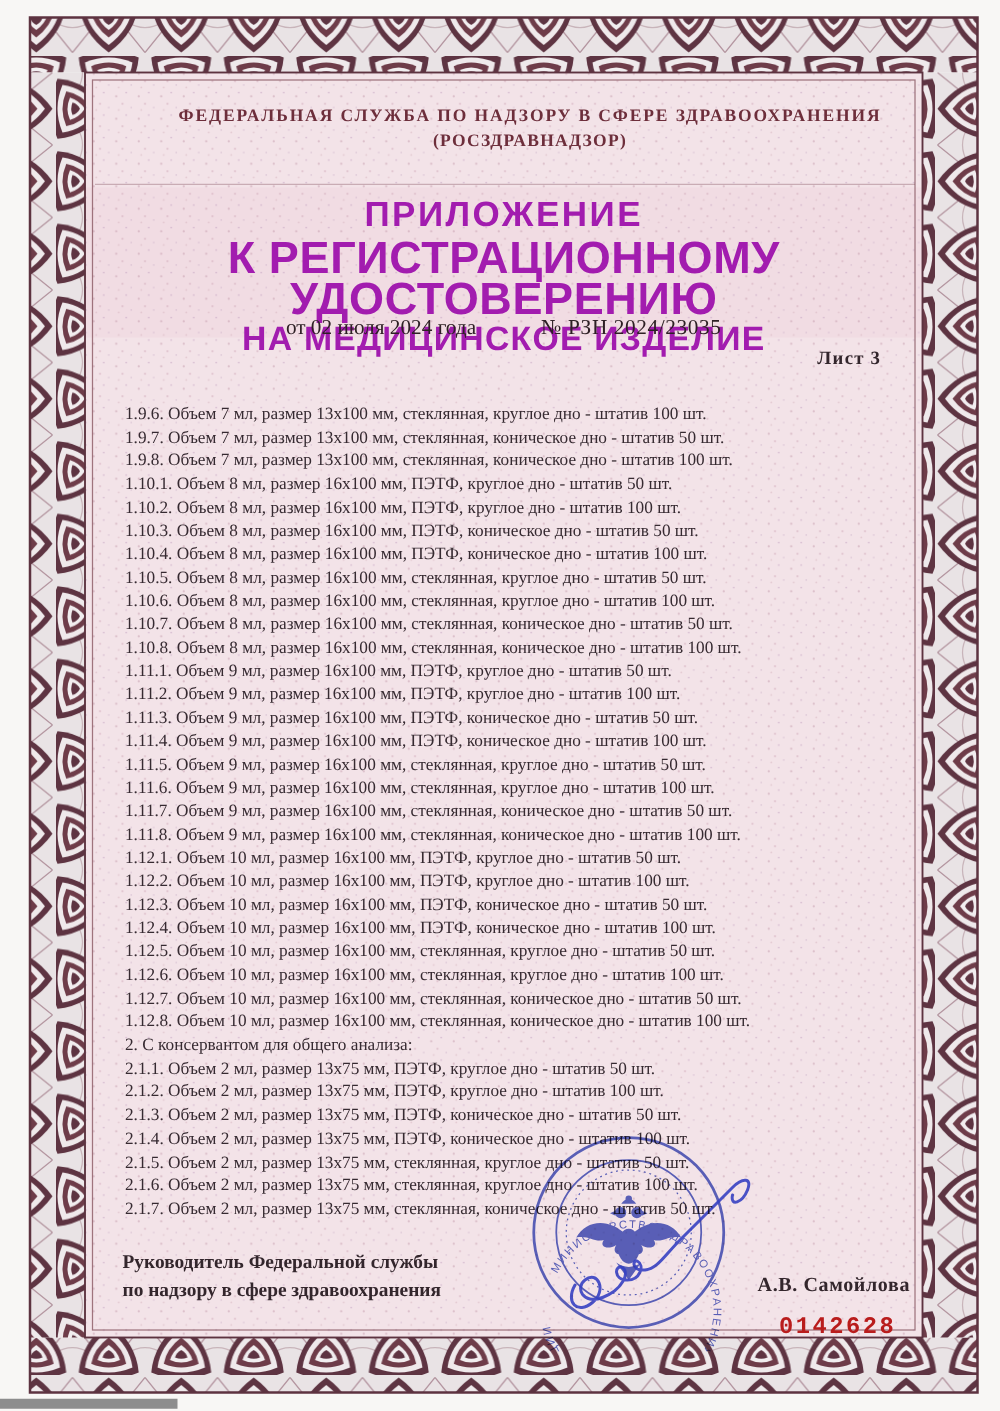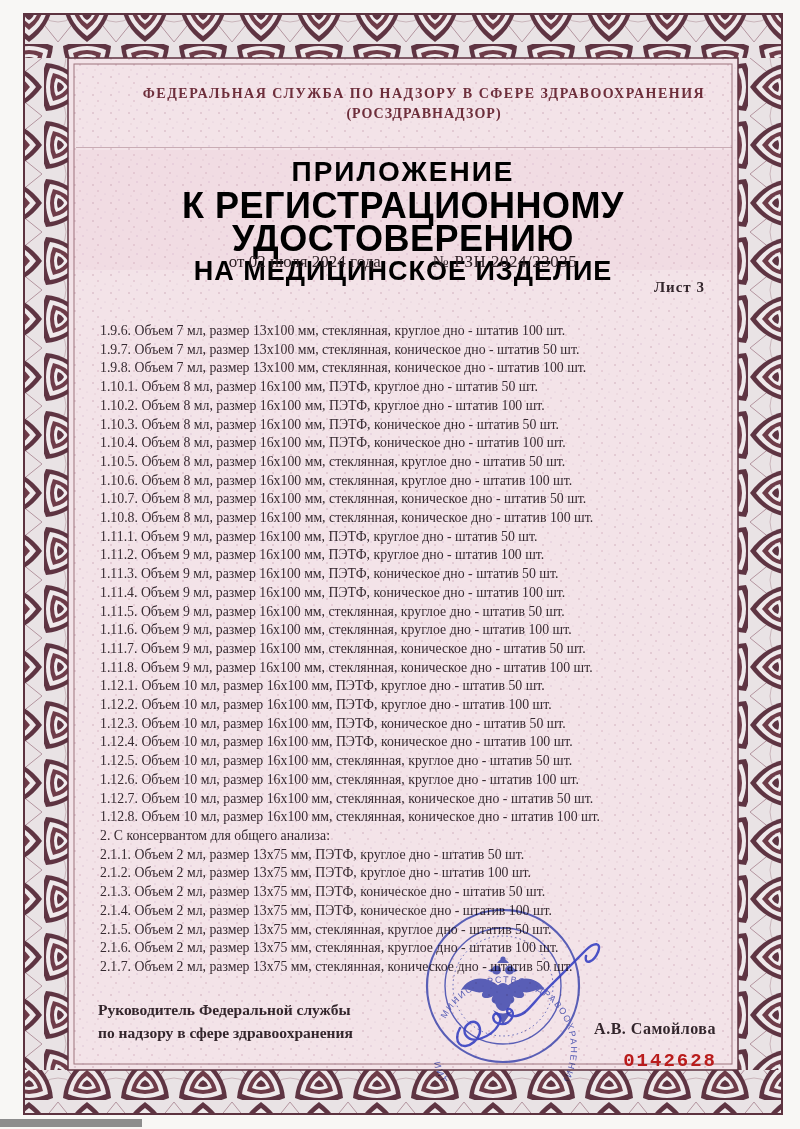--- a/index.html
+++ b/index.html
@@ -12,41 +12,41 @@
 
   .org { position:absolute; left:68px; top:84px; width:670px; text-align:center;
          color:#6d2e3b; font-size:14px; font-weight:bold; letter-spacing:1.5px;
          line-height:20px;padding-left:42px; }
   .org .l2 { letter-spacing:1px; }
 
   .hdr-rule { position:absolute; left:76px; top:147px; width:656px;
               border-top:1px solid rgba(122,70,82,.35); }
 
   .title { position:absolute; left:68px; top:155px; width:670px; text-align:center;
-           color:#000000; font-family:"Liberation Sans","DejaVu Sans",sans-serif;
+           color:#a21caf; font-family:"Liberation Sans","DejaVu Sans",sans-serif;
            font-weight:700; }
   .title .t1 { font-size:28px; line-height:34px; letter-spacing:2px; }
   .title .t2 { font-size:36px; line-height:33px; letter-spacing:.5px; }
   .title .t3 { font-size:27px; line-height:33px; letter-spacing:1px; }
 
   .reg-line { position:absolute; left:68px; top:252px; width:670px;
               display:flex; justify-content:center; gap:52px;
               font-size:17px; font-weight:normal; color:#2e2025; }
   .reg-line .num { letter-spacing:.5px; }
 
   .sheet { position:absolute; top:279px; right:95px; font-size:15px;
            font-weight:bold; color:#33262c; letter-spacing:1px; }
 
   .items { position:absolute; left:100px; top:322px; width:648px;
            font-size:13.8px; line-height:18.7px; color:#362a31; }
   .items .line { white-space:nowrap; }
 
   .sign-pos { position:absolute; left:98px; top:998px; font-size:15.5px;
               font-weight:bold; color:#33262c; line-height:23px; }
-  .sign-name { position:absolute; top:1020px; right:84px; font-size:16px;
+  .sign-name { position:absolute; top:1020px; right:72px; font-size:16px;
                font-weight:bold; color:#33262c; letter-spacing:.5px; }
 
   .serial { position:absolute; top:1050px; right:83px;
             font-family:"Liberation Mono","DejaVu Sans Mono",monospace;
             font-size:19px; font-weight:700; color:#b91c1c; letter-spacing:2px;margin-left:13px; }
 
   .stamp-svg { position:absolute; left:408px; top:896px; width:260px; height:185px;
                z-index:3; mix-blend-mode:multiply; }
 
   .scan-artifact { position:absolute; left:0; top:1119px; width:142px; height:8px;

